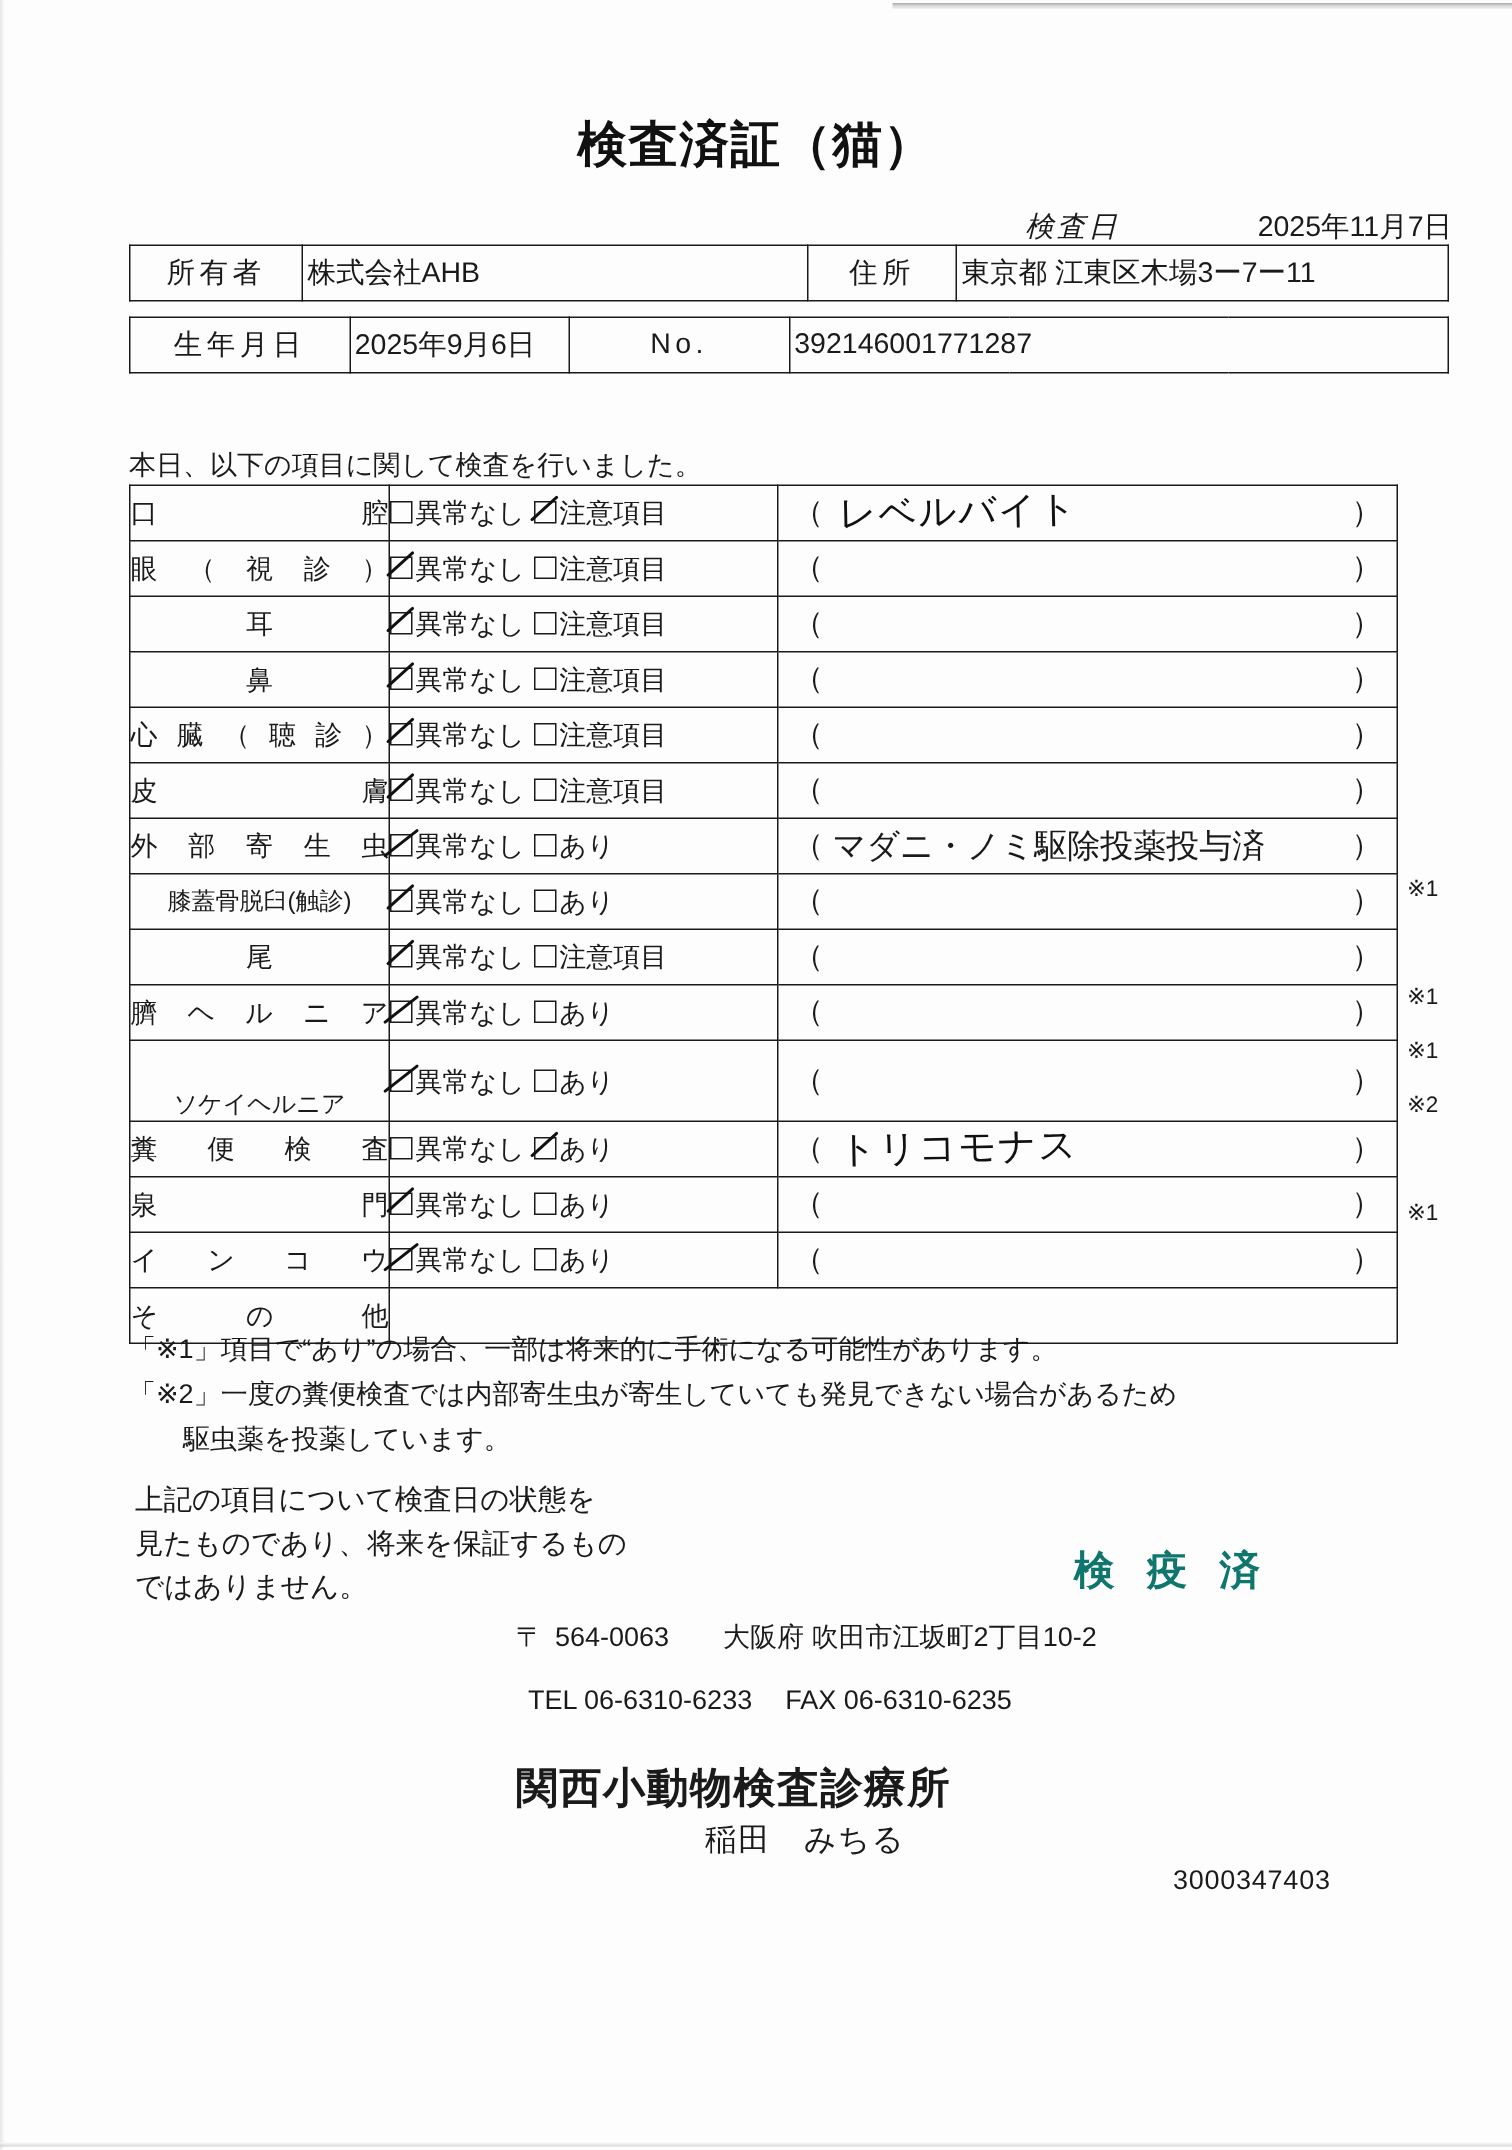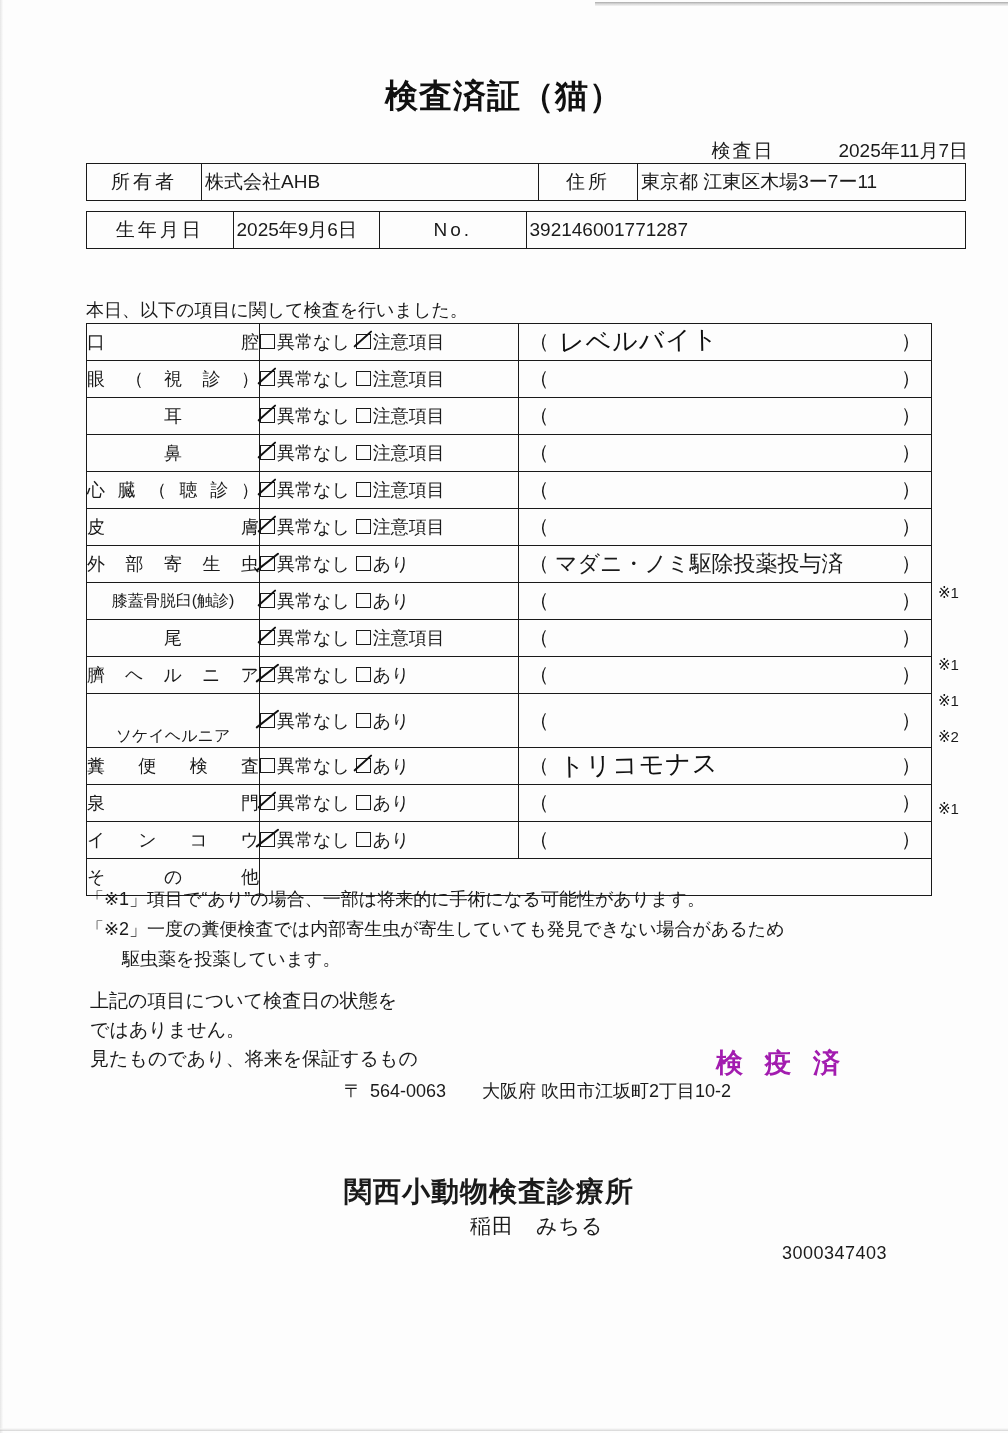--- a/index.html
+++ b/index.html
@@ -66,21 +66,21 @@
   .exam-date-row {
     position: absolute;
     top: 138px;
     left: 80px;
     width: 888px;
     display: flex;
     justify-content: flex-end;
     align-items: baseline;
     font-size: 19px;
   }
-  .exam-date-label { margin-right: 64px; letter-spacing: 2px; }
+  .exam-date-label { margin-right: 92px; letter-spacing: 2px; font-style: italic; }
   .exam-date-value { letter-spacing: 0px; }
 
   
   .owner-table {
     position: absolute;
     top: 163px;
     left: 86px;
     width: 880px;
     border-collapse: collapse;
     table-layout: fixed;
@@ -247,22 +247,21 @@
     line-height: 29px;
   }
 
   .stamp {
     position: absolute;
     top: 1029px;
     left: 716px;
     font-size: 27px;
     letter-spacing: 7px;
     font-weight: 600;
-    color: #a21caf;
-    margin-top: 16px;
+    color: #0f766e;
   }
 
   .addr-line {
     position: absolute;
     top: 1079px;
     left: 344px;
     font-size: 18px;
     white-space: nowrap;
   }
   .addr-line .zip-mark { margin-right: 8px; }
@@ -561,28 +560,31 @@
     </div>
 
   <div class="footnotes">
     <div>「※1」項目で“あり”の場合、一部は将来的に手術になる可能性があります。</div>
     <div>「※2」一度の糞便検査では内部寄生虫が寄生していても発見できない場合があるため</div>
     <div class="indent">駆虫薬を投薬しています。</div>
   </div>
 
   <div class="disclaimer">
     <div>上記の項目について検査日の状態を</div>
+    <div>見たものであり、将来を保証するもの</div>
     <div>ではありません。</div>
-    <div>見たものであり、将来を保証するもの</div>
   </div>
 
   <div class="stamp">検 疫 済</div>
 
   <div class="addr-line">
     <span class="zip-mark">〒</span><span class="zip">564-0063</span><span>大阪府 吹田市江坂町2丁目10-2</span>
   </div>
 
+  <div class="tel-line">
+    <span>TEL 06-6310-6233</span><span class="fax">FAX 06-6310-6235</span>
+  </div>
 
   <div class="clinic-name">関西小動物検査診療所</div>
   <div class="vet-name">稲田　みちる</div>
   <div class="doc-number">3000347403</div>
 
 </div>
 
 </body></html>

